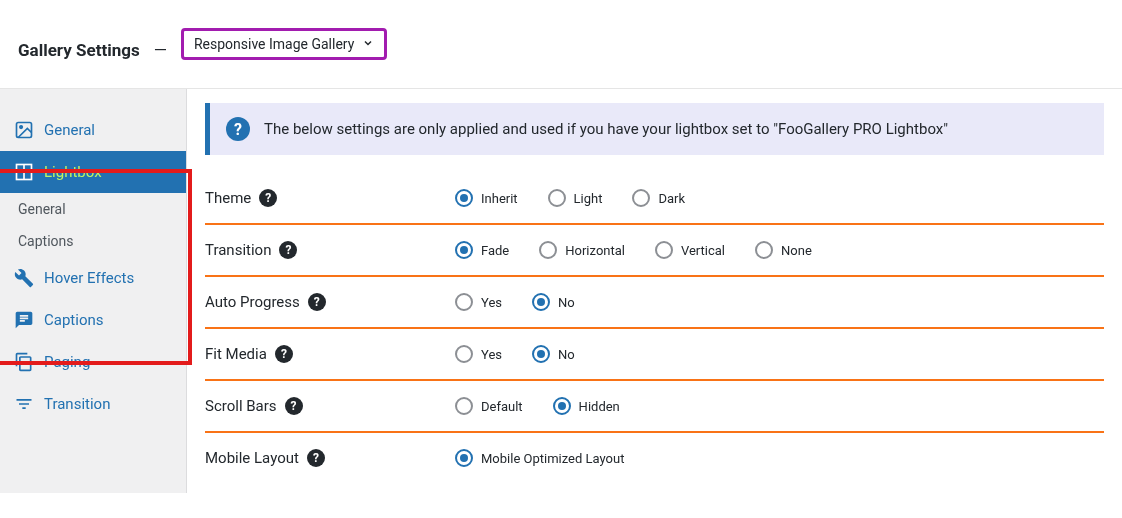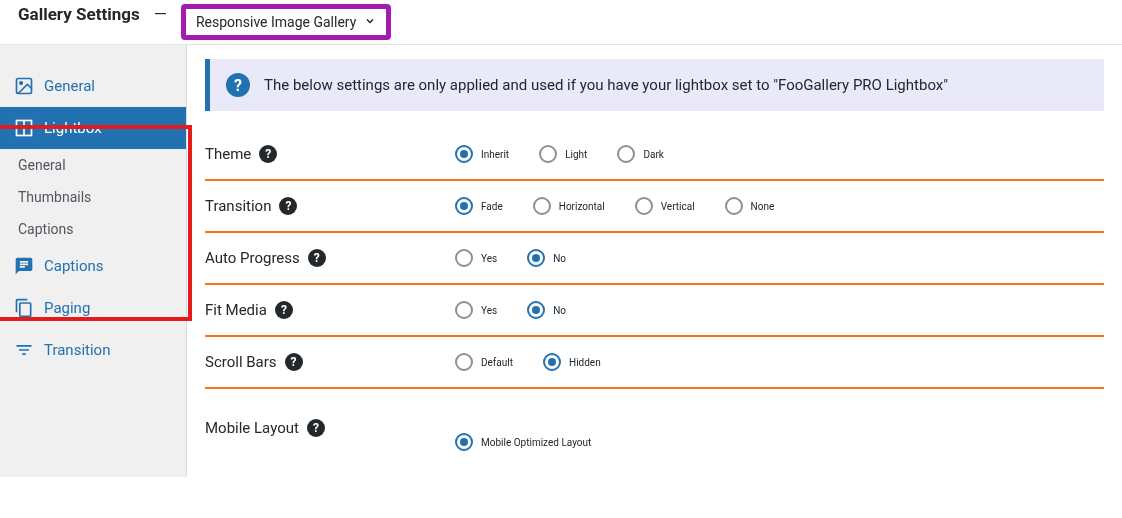--- a/index.html
+++ b/index.html
@@ -5,39 +5,39 @@
 * { box-sizing: border-box; margin: 0; padding: 0; }
 body {
   font-family: -apple-system, BlinkMacSystemFont, "Segoe UI", Roboto, sans-serif;
   font-size: 14px;
   color: #23282d;
   background: #fff;
   width: 1122px;
 }
 .header {
   display: flex;
-  align-items: flex-start;
-  padding: 4px 18px;
+  align-items: flex-end;
+  padding: 28px 18px;
   border-bottom: 1px solid #e5e5e5;
   gap: 14px;
 }
 .header-title {
   font-weight: 700;
   font-size: 17px;
 }
 .header-dash {
   font-size: 17px;
   color: #23282d;
   font-weight: 400;
 }
 .template-select {
   display: flex;
   align-items: center;
   gap: 8px;
-  border: 5px solid #a21caf;
+  border: 3px solid #a21caf;
   border-radius: 4px;
   padding: 5px 10px;
   font-size: 14px;
   min-width: 200px;
   justify-content: space-between;
   cursor: pointer;
   background: #fff;
 }
 .template-select .chev {
   font-size: 12px;
@@ -55,21 +55,21 @@
   display: flex;
   align-items: center;
   gap: 10px;
   padding: 11px 14px;
   color: #2271b1;
   cursor: pointer;
   font-size: 15px;
 }
 .side-item.active {
   background: #2271b1;
-  color: #ffffff;
+  color: #bef264;
 }
 .side-sub {
   padding: 8px 18px;
   color: #50575e;
   font-size: 14px;
   cursor: pointer;
 }
 .highlight-box {
   position: absolute;
   border: 4px solid #e31b1b;
@@ -132,28 +132,27 @@
 .options {
   display: flex;
   gap: 30px;
   align-items: center;
   flex-wrap: wrap;
 }
 .options.col {
   flex-direction: column;
   align-items: flex-start;
   gap: 16px;
-  margin-top: 28px;
 }
 .radio-opt {
   display: flex;
   align-items: center;
   gap: 8px;
   cursor: pointer;
-  font-size: 10px;
+  font-size: 13px;
 }
 .radio-circle {
   width: 18px;
   height: 18px;
   border: 2px solid #8c8f94;
   border-radius: 50%;
   display: flex;
   align-items: center;
   justify-content: center;
   flex-shrink: 0;
@@ -202,23 +201,28 @@
     <div class="side-item active">
       <svg class="icon-svg" viewBox="0 0 24 24" fill="none" stroke="#fff" stroke-width="2">
           <rect x="3" y="3" width="18" height="18"></rect>
           <line x1="12" y1="3" x2="12" y2="21"></line>
           <line x1="3" y1="12" x2="21" y2="12"></line>
         </svg>
       <span>Lightbox</span>
     </div>
 
     <div class="side-sub">General</div>
-    <div class="side-sub">Thumbnails</div>
     <div class="side-sub">Captions</div>
 
+    <div class="side-item">
+      <svg class="icon-svg" viewBox="0 0 24 24" fill="#2271b1">
+          <path d="M22.7 19l-9.1-9.1c.9-2.3.4-5-1.5-6.9-2-2-5-2.4-7.4-1.3L9 6 6 9 1.6 4.7C.4 7.1.9 10.1 2.9 12.1c1.9 1.9 4.6 2.4 6.9 1.5l9.1 9.1c.4.4 1 .4 1.4 0l2.3-2.3c.5-.4.5-1.1.1-1.4z"></path>
+        </svg>
+      <span>Hover Effects</span>
+    </div>
 
     <div class="side-item">
       <svg class="icon-svg" viewBox="0 0 24 24" fill="#2271b1">
           <path d="M20 2H4c-1.1 0-2 .9-2 2v18l4-4h14c1.1 0 2-.9 2-2V4c0-1.1-.9-2-2-2zM7 9h10v2H7V9zm6 5H7v-2h6v2zm4-6H7V6h10v2z"></path>
         </svg>
       <span>Captions</span>
     </div>
 
     <div class="side-item">
       <svg class="icon-svg" viewBox="0 0 24 24" fill="#2271b1">

